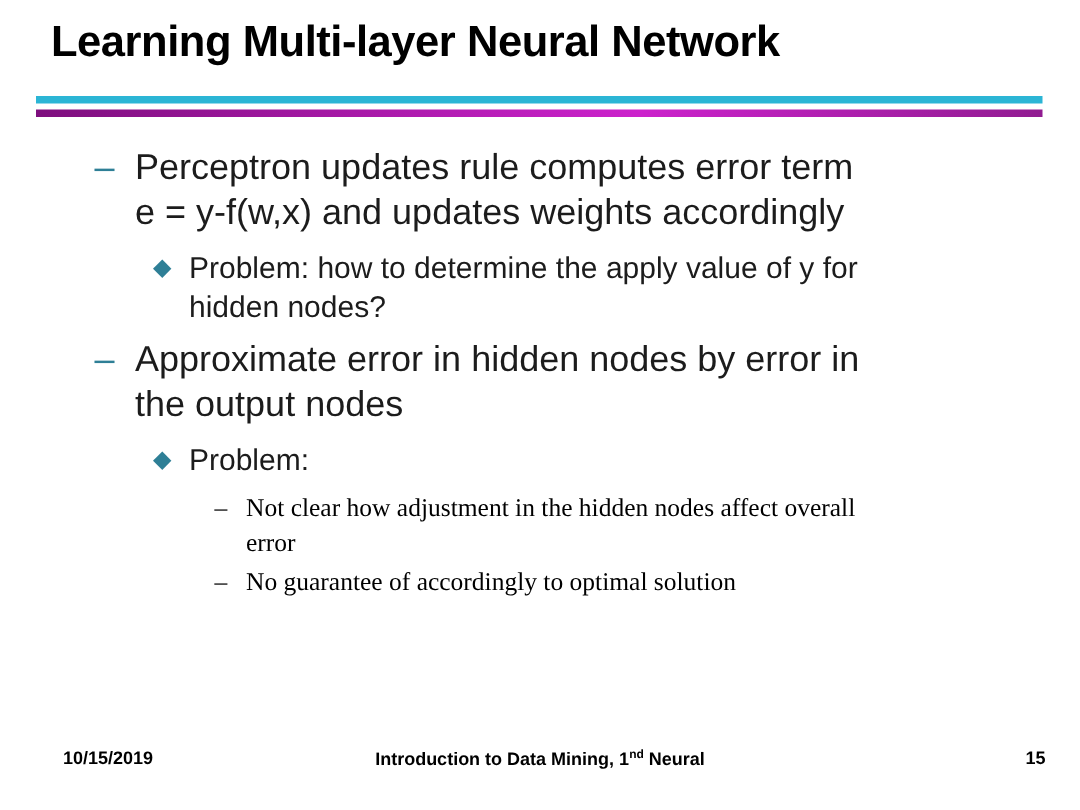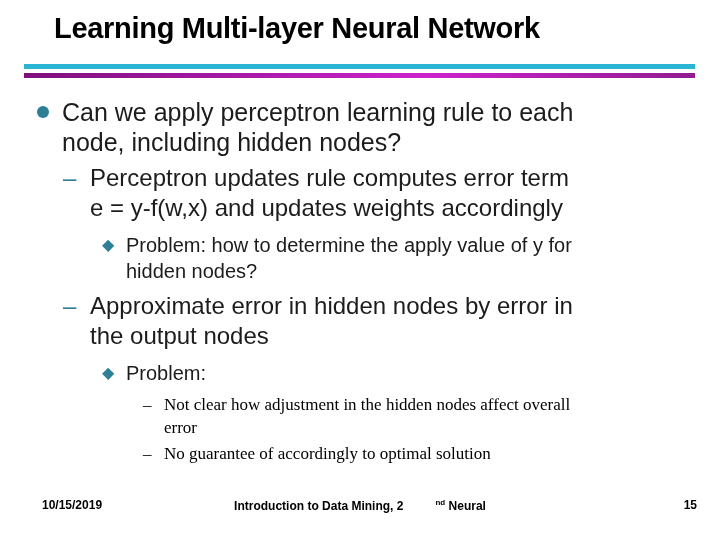--- a/index.html
+++ b/index.html
@@ -13,21 +13,20 @@
   .slide { position: absolute; inset: 0; }
 
   .slide-title {
     position: absolute;
     left: 34px; top: 12px;
     font-size: 29px;
     font-weight: bold;
     letter-spacing: -0.3px;
     color: #000000;
     white-space: nowrap;
-    margin-left: 20px;
   }
 
   .rule { position: absolute; left: 24px; width: 671px; }
   .rule-cyan    { top: 64px; height: 5px; }
   .rule-magenta { top: 73px; height: 5px; }
 
   .content {
     position: absolute;
     top: 97px; left: 0; right: 10px;
   }
@@ -79,39 +78,34 @@
 
   .footer {
     position: absolute;
     left: 0; right: 0; top: 498px;
     font-size: 12px;
     font-weight: bold;
     color: #000000;
   }
   .footer-date   { position: absolute; left: 42px; top: 0; }
   .footer-center { position: absolute; left: 0; right: 0; top: 0; text-align: center; }
-  .footer-center sup { font-size: 8px; padding-left: 32px; }
+  .footer-center sup { font-size: 8px; }
   .footer-page   { position: absolute; right: 23px; top: 0; }
 </style>
 </head>
 <body>
 
 <div class="slide">
 
   <div class="slide-title">Learning Multi-layer Neural Network</div>
 
   <div class="rule rule-cyan" style="background: rgb(43, 181, 213);"></div>
   <div class="rule rule-magenta" style="background: linear-gradient(90deg, rgb(126, 15, 126) 0%, rgb(204, 34, 204) 60%, rgb(145, 28, 145) 100%);"></div>
 
   <div class="content">
-      <div class="bullet level-1">
-        <span class="marker marker-circle" style="background: rgb(46, 127, 150);"></span>
-        <span class="bullet-text">Can we apply perceptron learning rule to each
-node, including hidden nodes?</span>
-      </div>
       <div class="bullet level-2">
         <span class="marker marker-dash" style="color: rgb(46, 127, 150);">–</span>
         <span class="bullet-text">Perceptron updates rule computes error term
 e = y-f(w,x) and updates weights accordingly</span>
       </div>
       <div class="bullet level-3">
         <span class="marker marker-diamond" style="color: rgb(46, 127, 150);">◆</span>
         <span class="bullet-text">Problem: how to determine the apply value of y for
 hidden nodes?</span>
       </div>
@@ -130,17 +124,17 @@
 error</span>
       </div>
       <div class="bullet level-4">
         <span class="marker marker-dash-serif">–</span>
         <span class="bullet-text">No guarantee of accordingly to optimal solution</span>
       </div>
     </div>
 
   <div class="footer">
     <span class="footer-date">10/15/2019</span>
-    <span class="footer-center"><span>Introduction to Data Mining, 2</span><sup>nd</sup><span> Neural</span></span>
+    <span class="footer-center"><span>Introduction to Data Mining, 1</span><sup>nd</sup><span> Neural</span></span>
     <span class="footer-page">15</span>
   </div>
 
 </div>
 
 </body></html>

